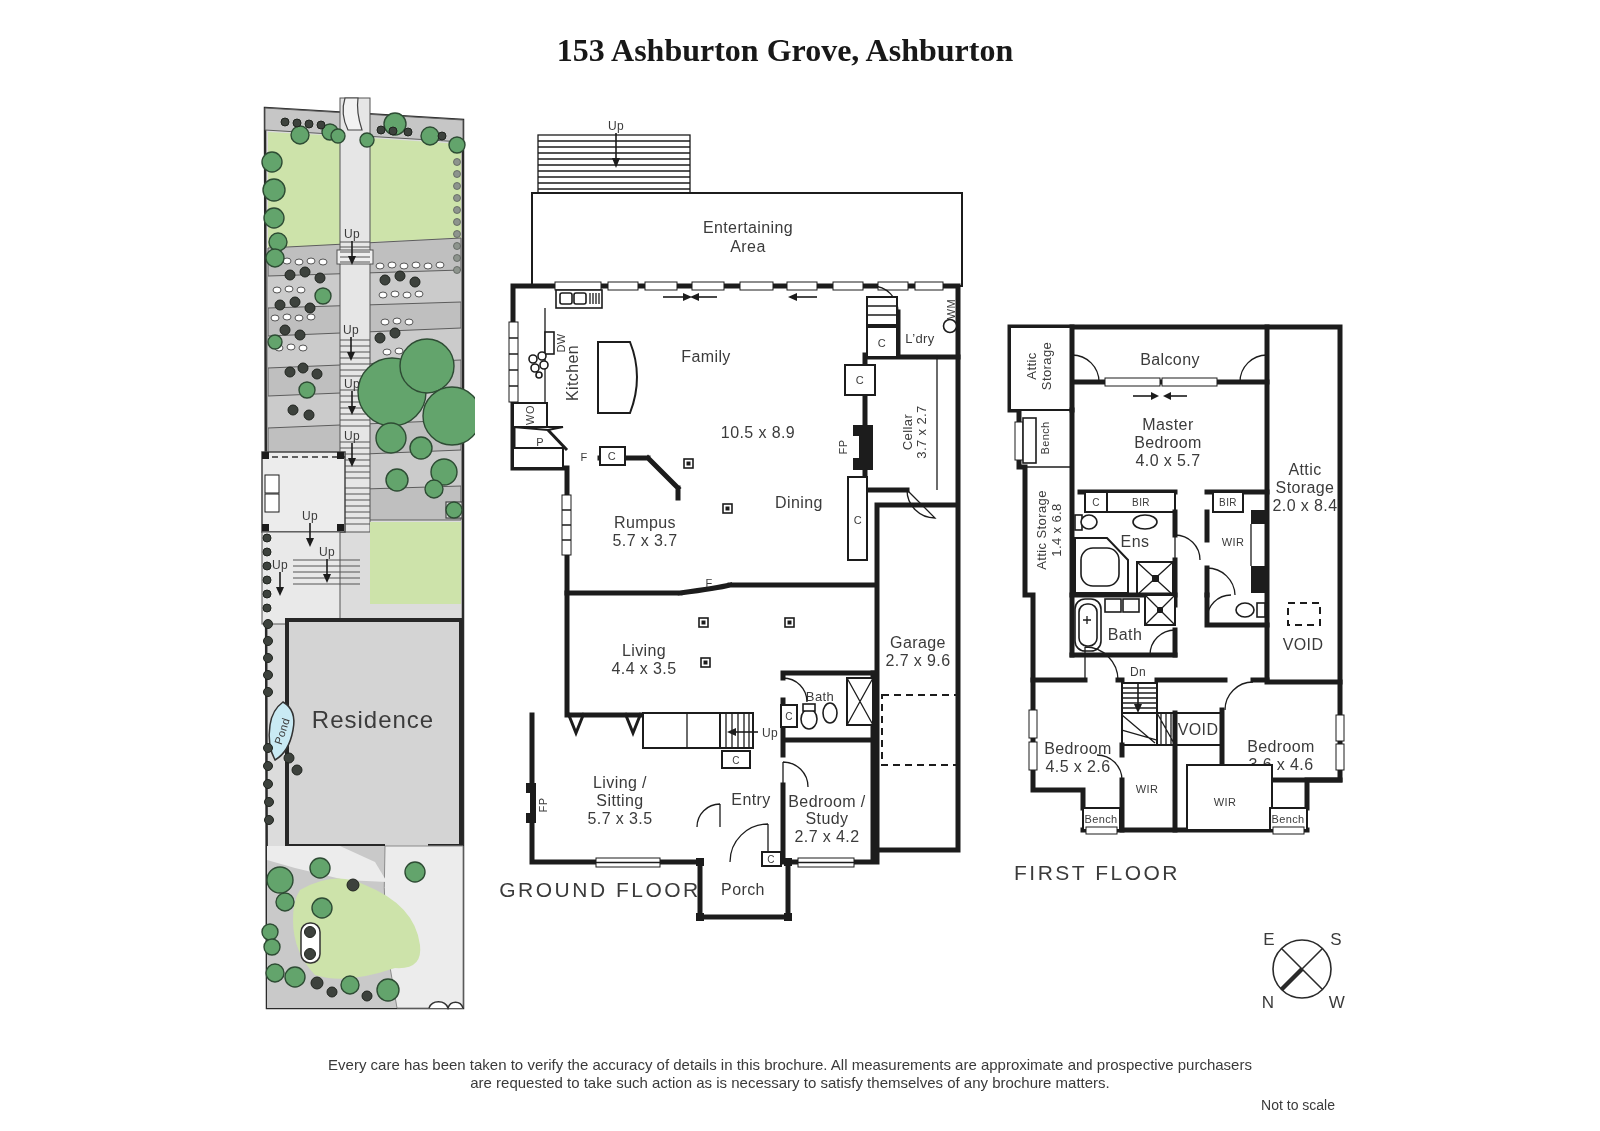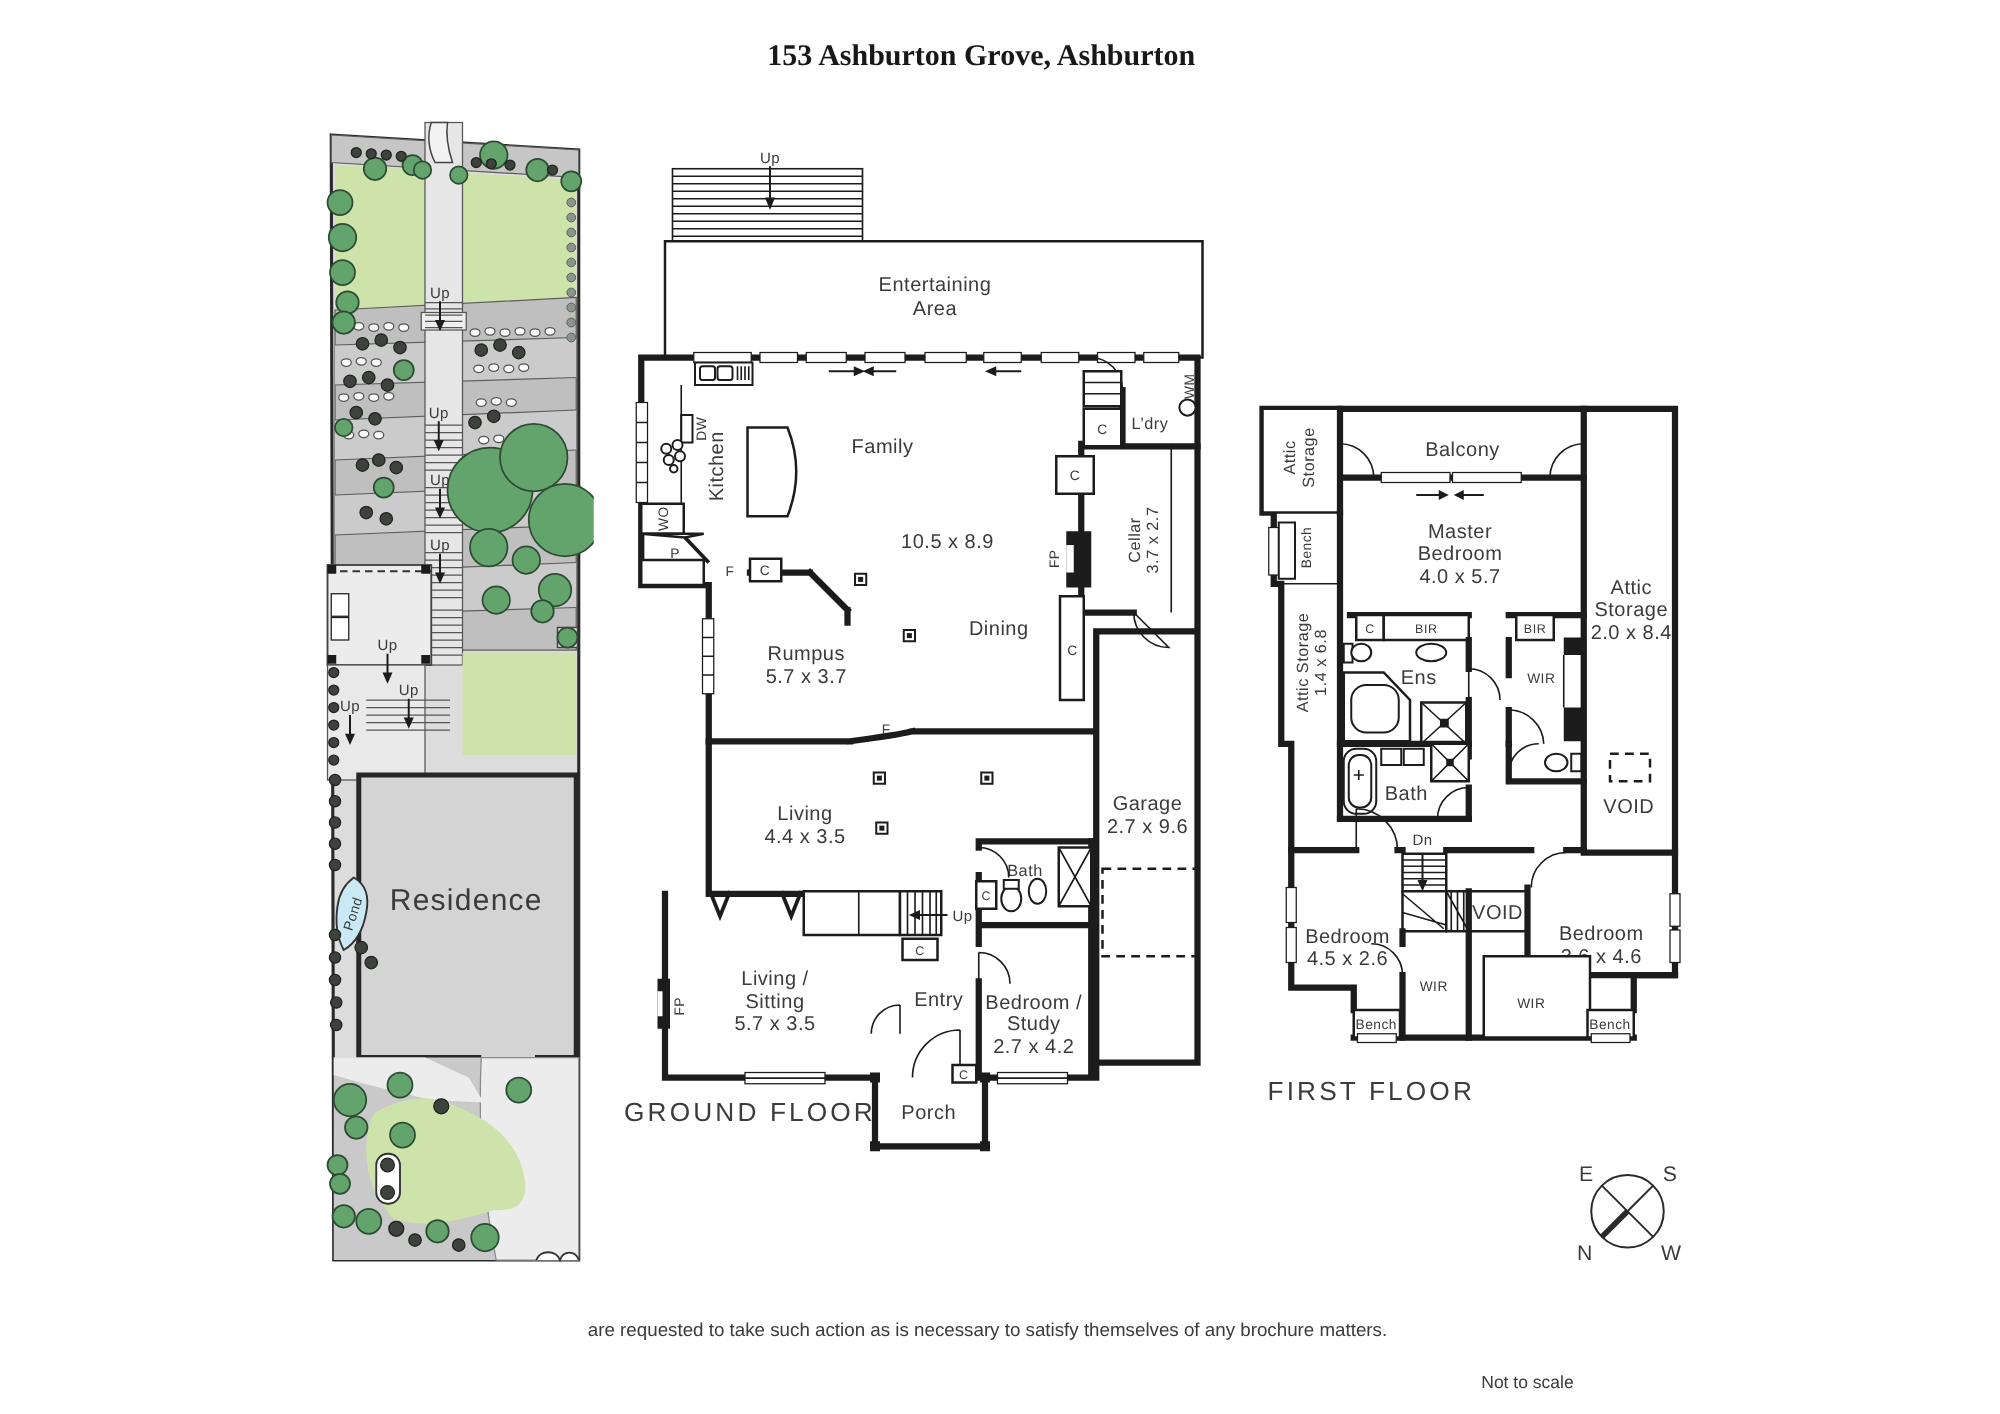--- a/index.html
+++ b/index.html
@@ -1,19 +1,19 @@
 <!DOCTYPE html>
 <html><head>
 <meta charset="utf-8">
 <style>
   html,body{margin:0;padding:0;background:#fff;}
   #canvas{position:relative;width:1600px;height:1131px;background:#fff;overflow:hidden;
           font-family:"Liberation Sans",sans-serif;}
   #page-title{position:absolute;left:0;top:32px;width:1570px;text-align:center;
-              font-family:"Liberation Serif",serif;font-weight:bold;font-size:24px;color:#181818;}
+              font-family:"Liberation Serif",serif;font-weight:bold;font-size:32px;color:#181818;}
   .plan-svg{position:absolute;}
   svg text{font-family:"Liberation Sans",sans-serif;fill:#3b3b3b;text-anchor:middle;letter-spacing:.4px;}
   .t16{font-size:16px;}
   .t13{font-size:13px;}
   .t12{font-size:12px;}
   .t11{font-size:11px;}
   .t10{font-size:10px;}
   .t21{font-size:21px;letter-spacing:2.5px;}
   .t24{font-size:24px;letter-spacing:1px;}
   .t17{font-size:17px;}
@@ -28,21 +28,21 @@
   .arrow{stroke:#1c1c1c;stroke-width:1.6;fill:none;}
   .ah{fill:#1c1c1c;stroke:none;}
   .tree{fill:#63a46c;stroke:#2e4c34;stroke-width:1.4;}
   .shrub{fill:#3d423d;stroke:#20241f;stroke-width:1;}
   .hedge{fill:#8d948d;stroke:#5a5f5a;stroke-width:.8;}
   .pebble{fill:#fff;stroke:#555;stroke-width:1;}
   .lawn{fill:#cde3aa;stroke:none;}
   .bed{stroke:#5d5d5d;stroke-width:1;}
   #footer{position:absolute;left:170px;top:1056px;width:1240px;text-align:center;
           font-size:15px;color:#3a3a3a;line-height:18px;}
-  #not-to-scale{position:absolute;left:1185px;top:1097px;width:150px;text-align:left;
+  #not-to-scale{position:absolute;left:1185px;top:1097px;width:150px;text-align:right;
           font-size:14px;color:#3a3a3a;}
 </style>
 </head>
 <body>
 
 <div id="canvas">
 
   <div id="page-title">153 Ashburton Grove, Ashburton</div>
 
   <svg class="plan-svg" style="left:245px;top:90px" width="230" height="925" viewBox="0 0 230 925">
@@ -577,17 +577,18 @@
     <line x1="41.5" y1="43.5" x2="82.5" y2="84.5" stroke="#2a2a2a" stroke-width="1.6"></line>
     <line x1="82.5" y1="43.5" x2="62" y2="64" stroke="#2a2a2a" stroke-width="1.6"></line>
     <line x1="62" y1="64" x2="41.5" y2="84.5" stroke="#2a2a2a" stroke-width="4.5"></line>
     <text class="t17" x="29" y="40">E</text>
     <text class="t17" x="96" y="40">S</text>
     <text class="t17" x="28" y="103">N</text>
     <text class="t17" x="97" y="103">W</text>
   </svg>
 
   <div id="footer">
+    <div>Every care has been taken to verify the accuracy of details in this brochure.  All measurements are approximate and prospective purchasers</div>
     <div>are requested to take such action as is necessary to satisfy themselves of any brochure matters.</div>
   </div>
   <div id="not-to-scale">Not to scale</div>
 
 </div>
 
 </body></html>

